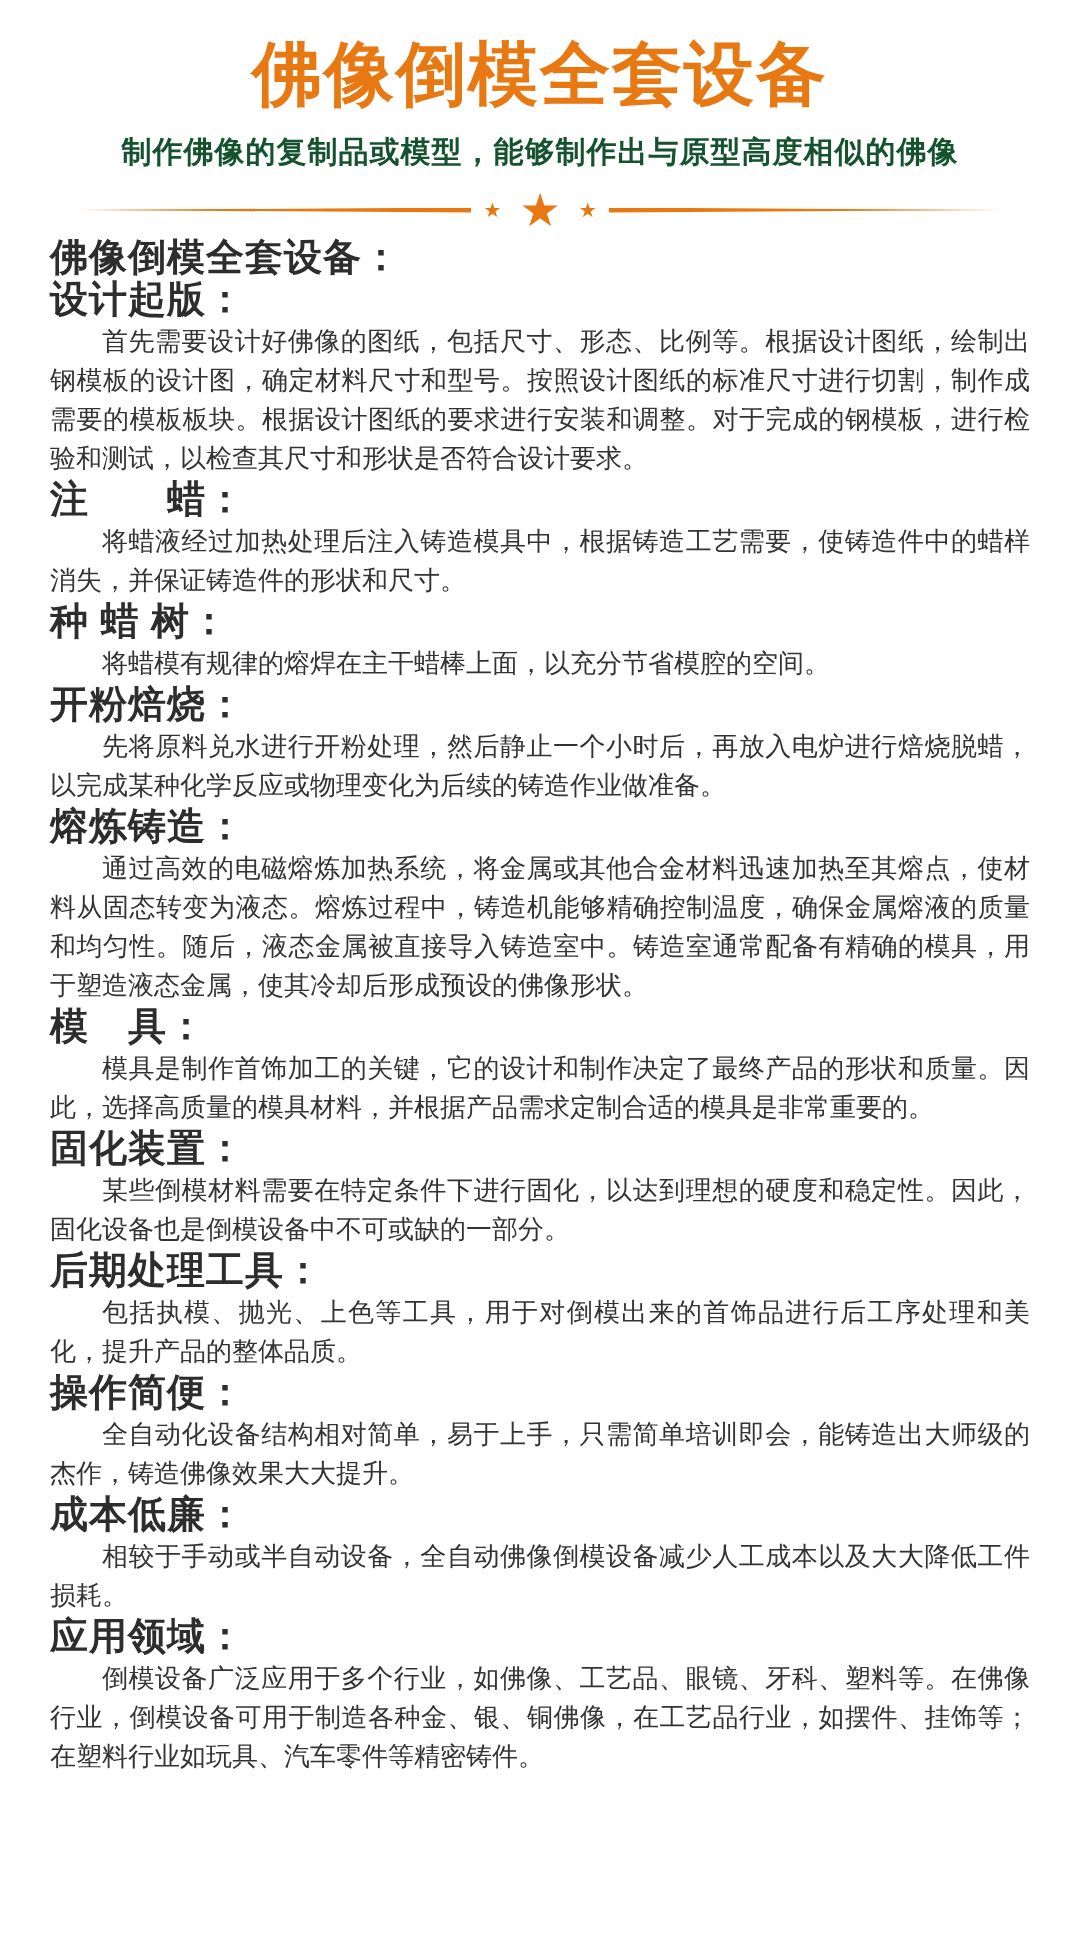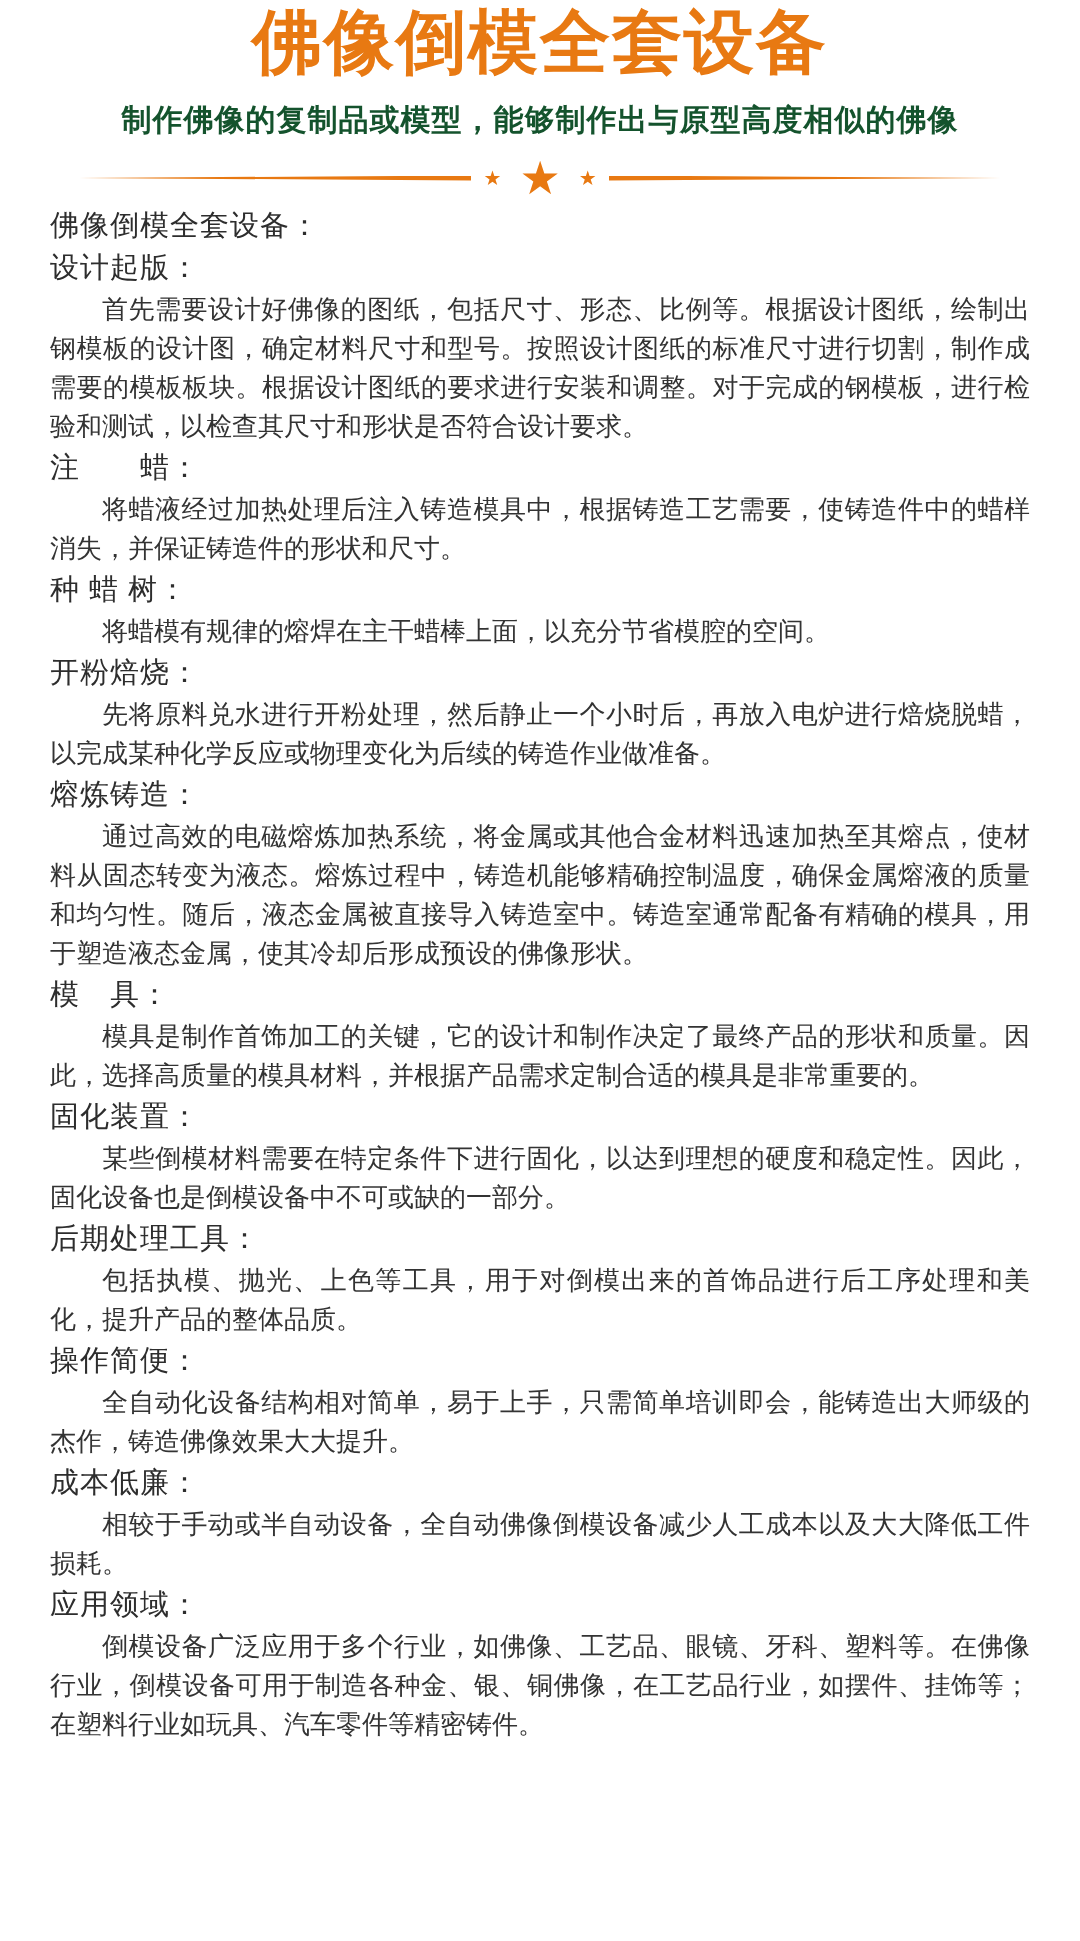--- a/index.html
+++ b/index.html
@@ -9,20 +9,21 @@
     background: #ffffff;
     overflow: hidden;
     font-family: "Liberation Sans", "DejaVu Sans", sans-serif;
     color: #333333;
     box-sizing: border-box;
   }
   .page {
     width: 1080px;
     height: 1399px;
     box-sizing: border-box;
+    padding-top: 32px;
     border-radius: 10px;
   }
   .page-title {
     text-align: center;
     font-size: 70px;
     line-height: 84px;
     font-weight: bold;
     color: #e87912;
     letter-spacing: 2px;
   }
@@ -58,23 +59,23 @@
   .divider .star-big {
     font-size: 46px;
     line-height: 40px;
     color: #e87912;
     margin: 0 6px;
   }
   .content {
     padding: 6px 50px 0 50px;
   }
   .section-heading {
-    font-size: 29px;
+    font-size: 38px;
     line-height: 38px;
-    font-weight: normal;
+    font-weight: bold;
     color: #2d2d2d;
     margin: 2px 0 4px 0;
     letter-spacing: 1px;
   }
   .section-body {
     font-size: 26px;
     line-height: 39px;
     color: #333333;
     text-align: justify;
     text-indent: 2em;

